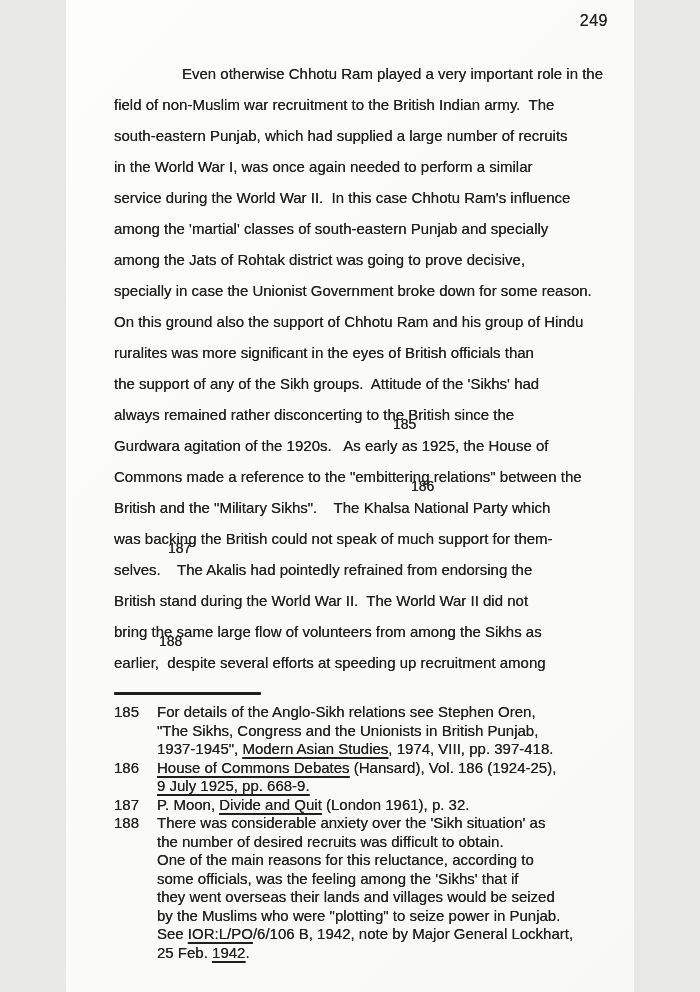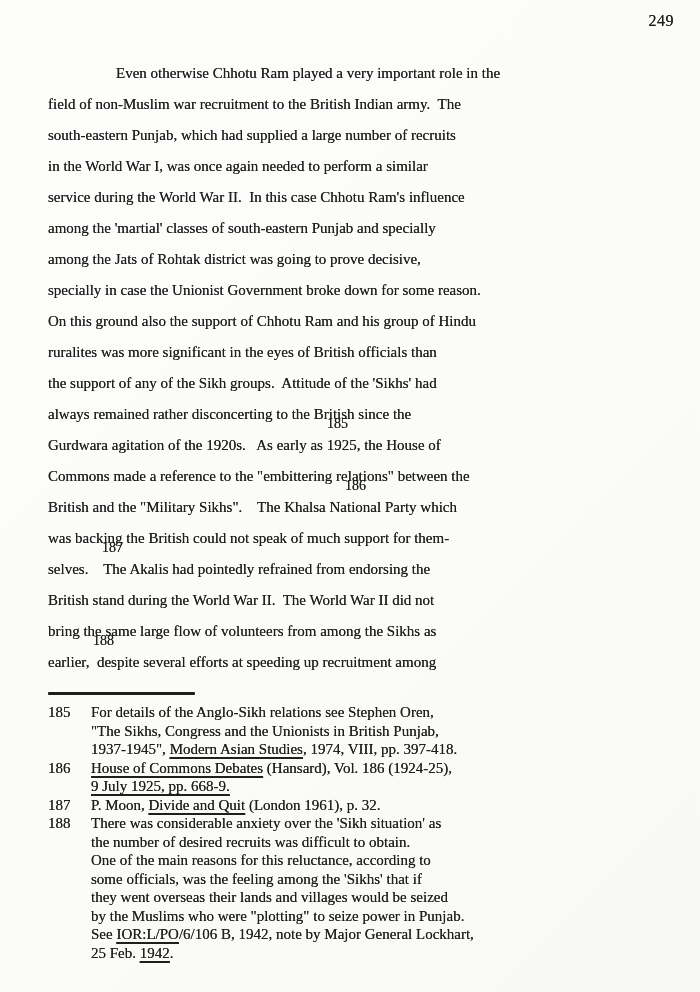--- a/index.html
+++ b/index.html
@@ -2,26 +2,26 @@
 <html><head>
 <meta charset="utf-8">
 <style>
   html, body {
     margin: 0;
     padding: 0;
     background: #e8e8e6;
   }
   .page {
     position: relative;
-    width: 700px;
+    width: 568px;
     height: 992px;
     margin: 0 auto;
     background: linear-gradient(135deg, #fdfdfc 0%, #fbfbf8 55%, #f8f8f5 100%);
     overflow: hidden;
-    font-family: Liberation Serif, serif;
+    font-family: Liberation Sans, sans-serif;
     color: #1f1f1f;
     text-shadow: 0 0 0.6px rgba(25,25,25,0.85);
   }
   .page-number {
     position: absolute;
     top: 12px;
     right: 26px;
     font-size: 16px;
     letter-spacing: 0.5px;
   }

